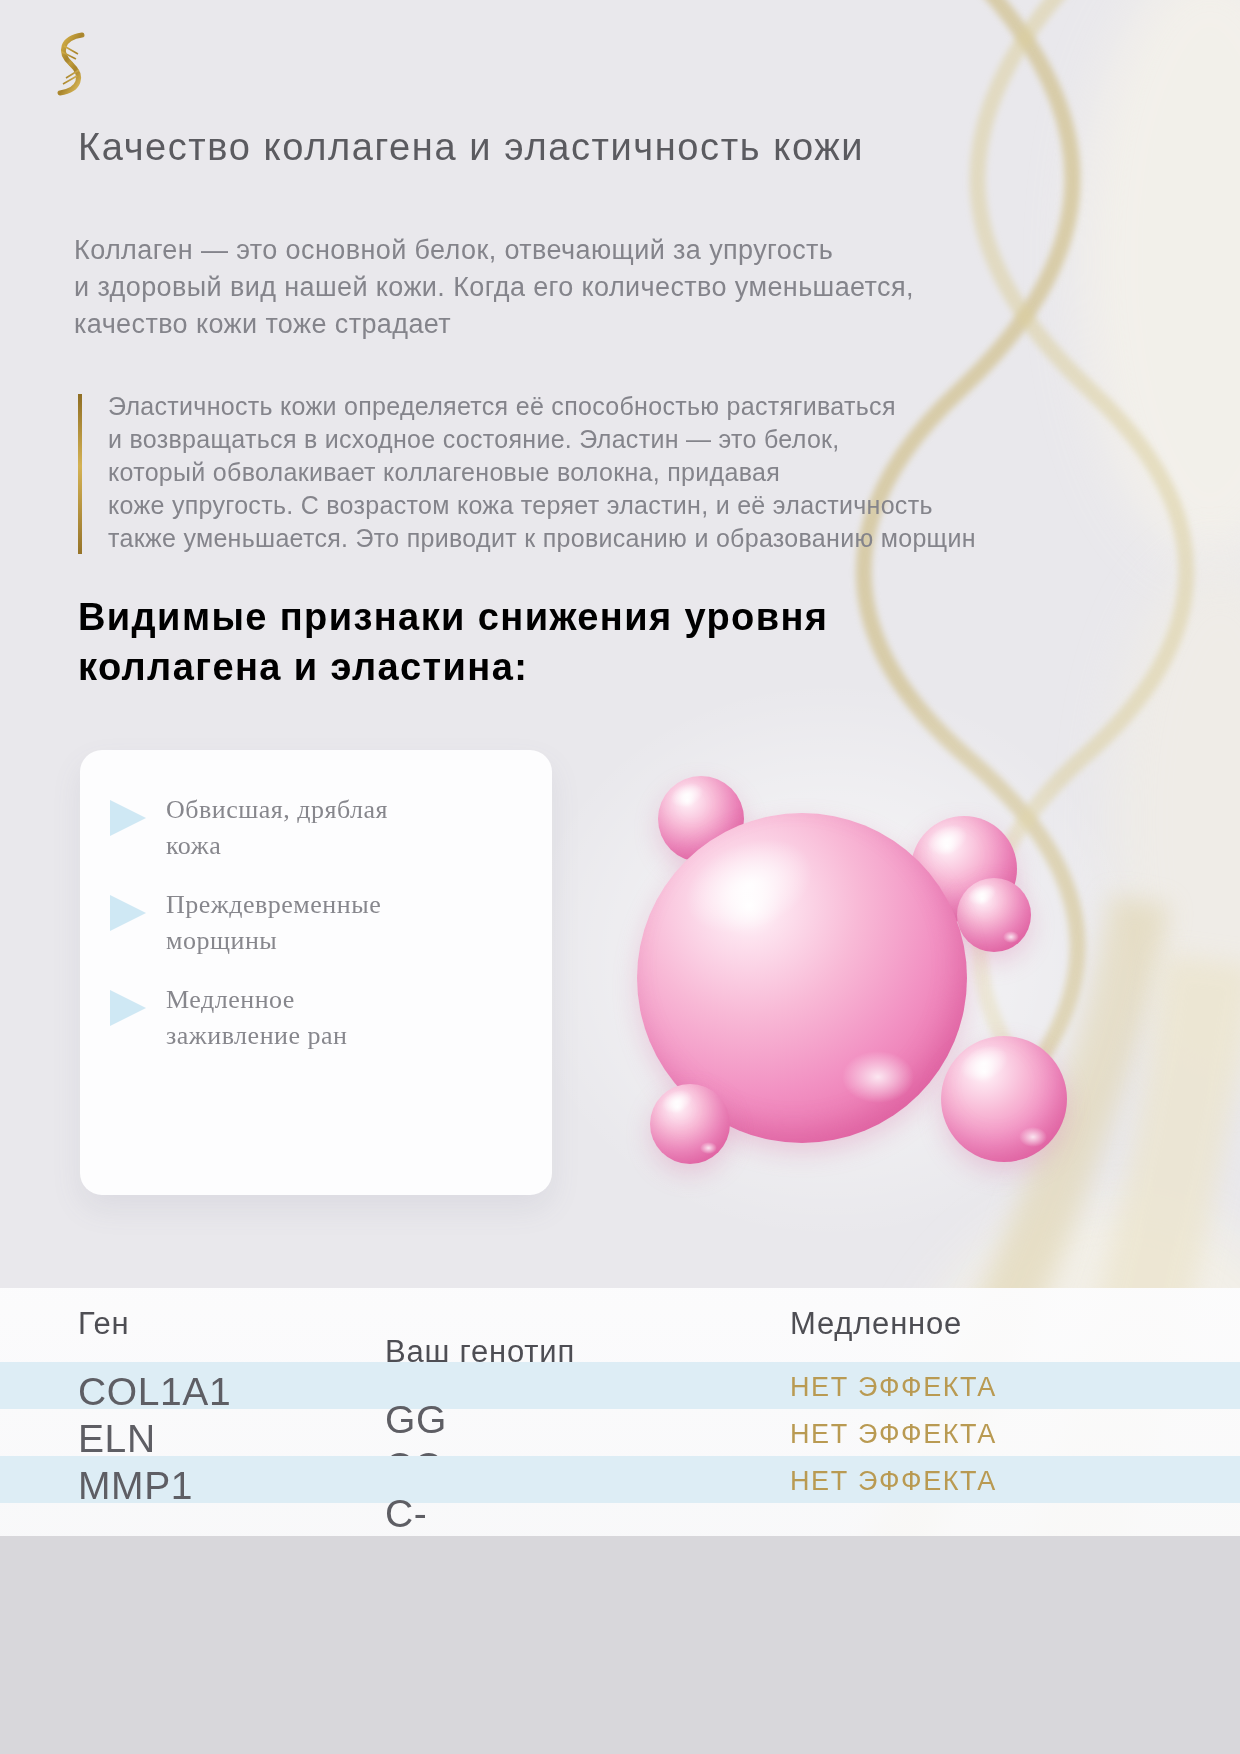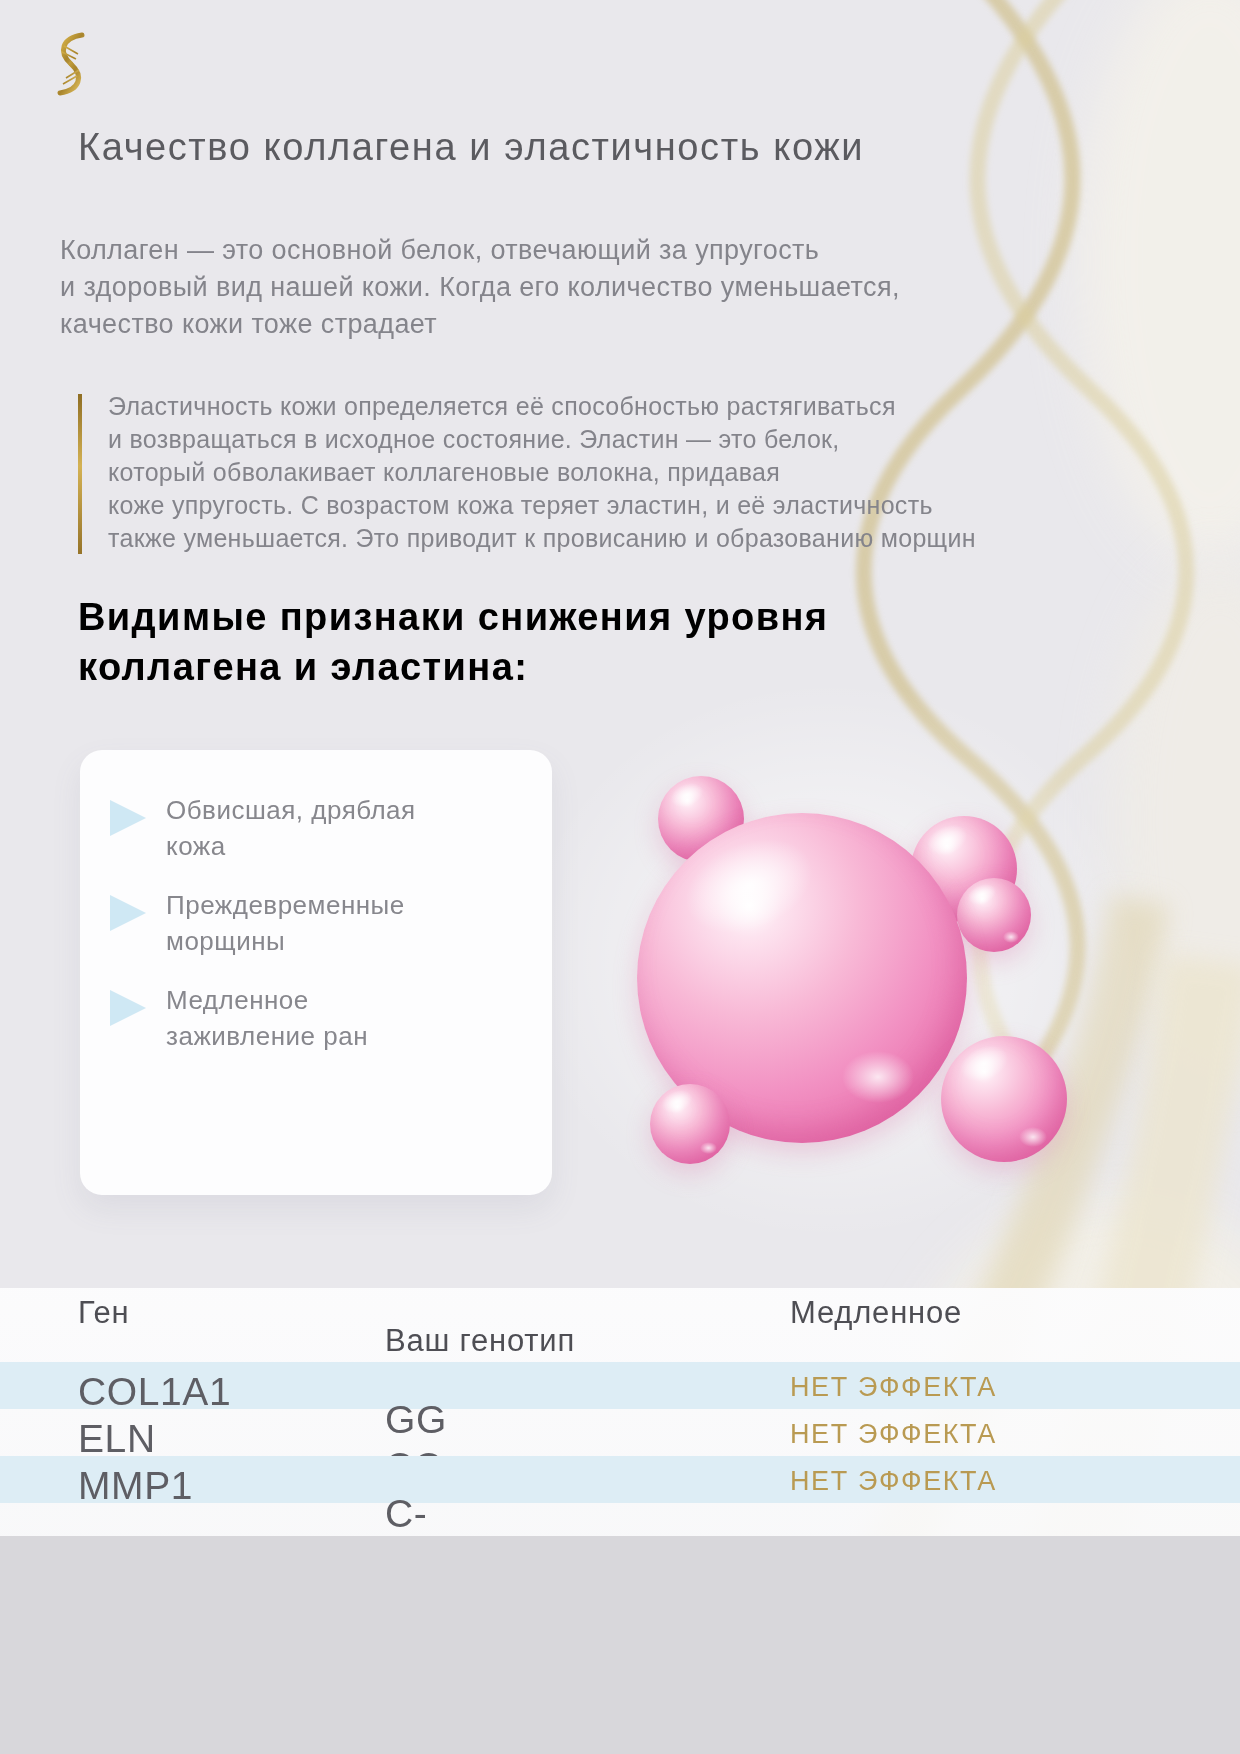--- a/index.html
+++ b/index.html
@@ -46,55 +46,55 @@
   .b-right2{left:957px;top:878px;width:74px;height:74px;}
   .b-botleft{left:650px;top:1084px;width:80px;height:80px;}
   .b-botright{left:941px;top:1036px;width:126px;height:126px;}
 
   
   .logo{left:50px;top:32px;width:42px;height:64px;z-index:3;}
   h1.title{
     left:78px;top:126px;width:980px;z-index:3;
     font-size:38px;font-weight:300;letter-spacing:1.6px;color:#5b5b60;
   }
-  .intro{left:60px;top:232px;z-index:3;font-size:27px;line-height:37px;
+  .intro{left:74px;top:232px;z-index:3;font-size:27px;line-height:37px;
     letter-spacing:.4px;color:#84848b;}
   .quote{left:78px;top:390px;z-index:3;display:flex;align-items:center;}
   .quote-bar{width:4px;height:160px;margin-top:2px;
     background:linear-gradient(180deg,#8f6e24,#d4b254 45%,#96742a);}
   .quote-text{margin-left:26px;font-size:25px;line-height:33px;
     letter-spacing:.3px;color:#84848b;}
   h2.signs-heading{
     left:78px;top:592px;z-index:3;font-size:38px;font-weight:700;
     line-height:50px;letter-spacing:1.4px;color:#000000;
   }
 
   
   .card{
     left:80px;top:750px;width:472px;height:445px;z-index:2;
     background:#fdfdfe;border-radius:22px;
     box-shadow:0 14px 30px rgba(110,110,135,.10);
     padding:42px 26px 30px 30px;display:flex;flex-direction:column;gap:23px;
   }
-  .sign{display:flex;align-items:flex-start;}
+  .sign{display:flex;align-items:flex-start;font-family:Liberation Serif, serif;}
   .tri{
     width:0;height:0;margin-top:8px;flex:0 0 auto;
     border-top:18px solid transparent;border-bottom:18px solid transparent;
     border-left:36px solid var(--bullet-blue);
   }
   .sign-text{margin-left:20px;font-size:26px;line-height:36px;
     letter-spacing:.5px;color:#87878d;}
 
   
   .table-band{
     left:0;top:1288px;width:1240px;height:258px;z-index:2;
     background:linear-gradient(180deg,rgba(252,252,253,.96),rgba(250,250,251,.9));
   }
   .t-row{position:absolute;left:0;width:1240px;display:block;}
-  .t-head{top:7px;height:44px;}
+  .t-head{top:18px;height:44px;}
   .t-head span{position:absolute;top:0;font-size:31px;font-weight:300;
     letter-spacing:.8px;color:#4e4e54;}
   .row1{top:74px;height:47px;background:var(--row-blue);}
   .row2{top:121px;height:47px;background:transparent;}
   .row3{top:168px;height:47px;background:var(--row-blue);}
   .cell{position:absolute;top:8px;font-size:39px;font-weight:300;
     letter-spacing:.6px;color:#5e5e64;}
   .col-gene{left:78px;}
   .col-geno{left:385px;margin-top:28px;}
   .col-res{left:790px;}

